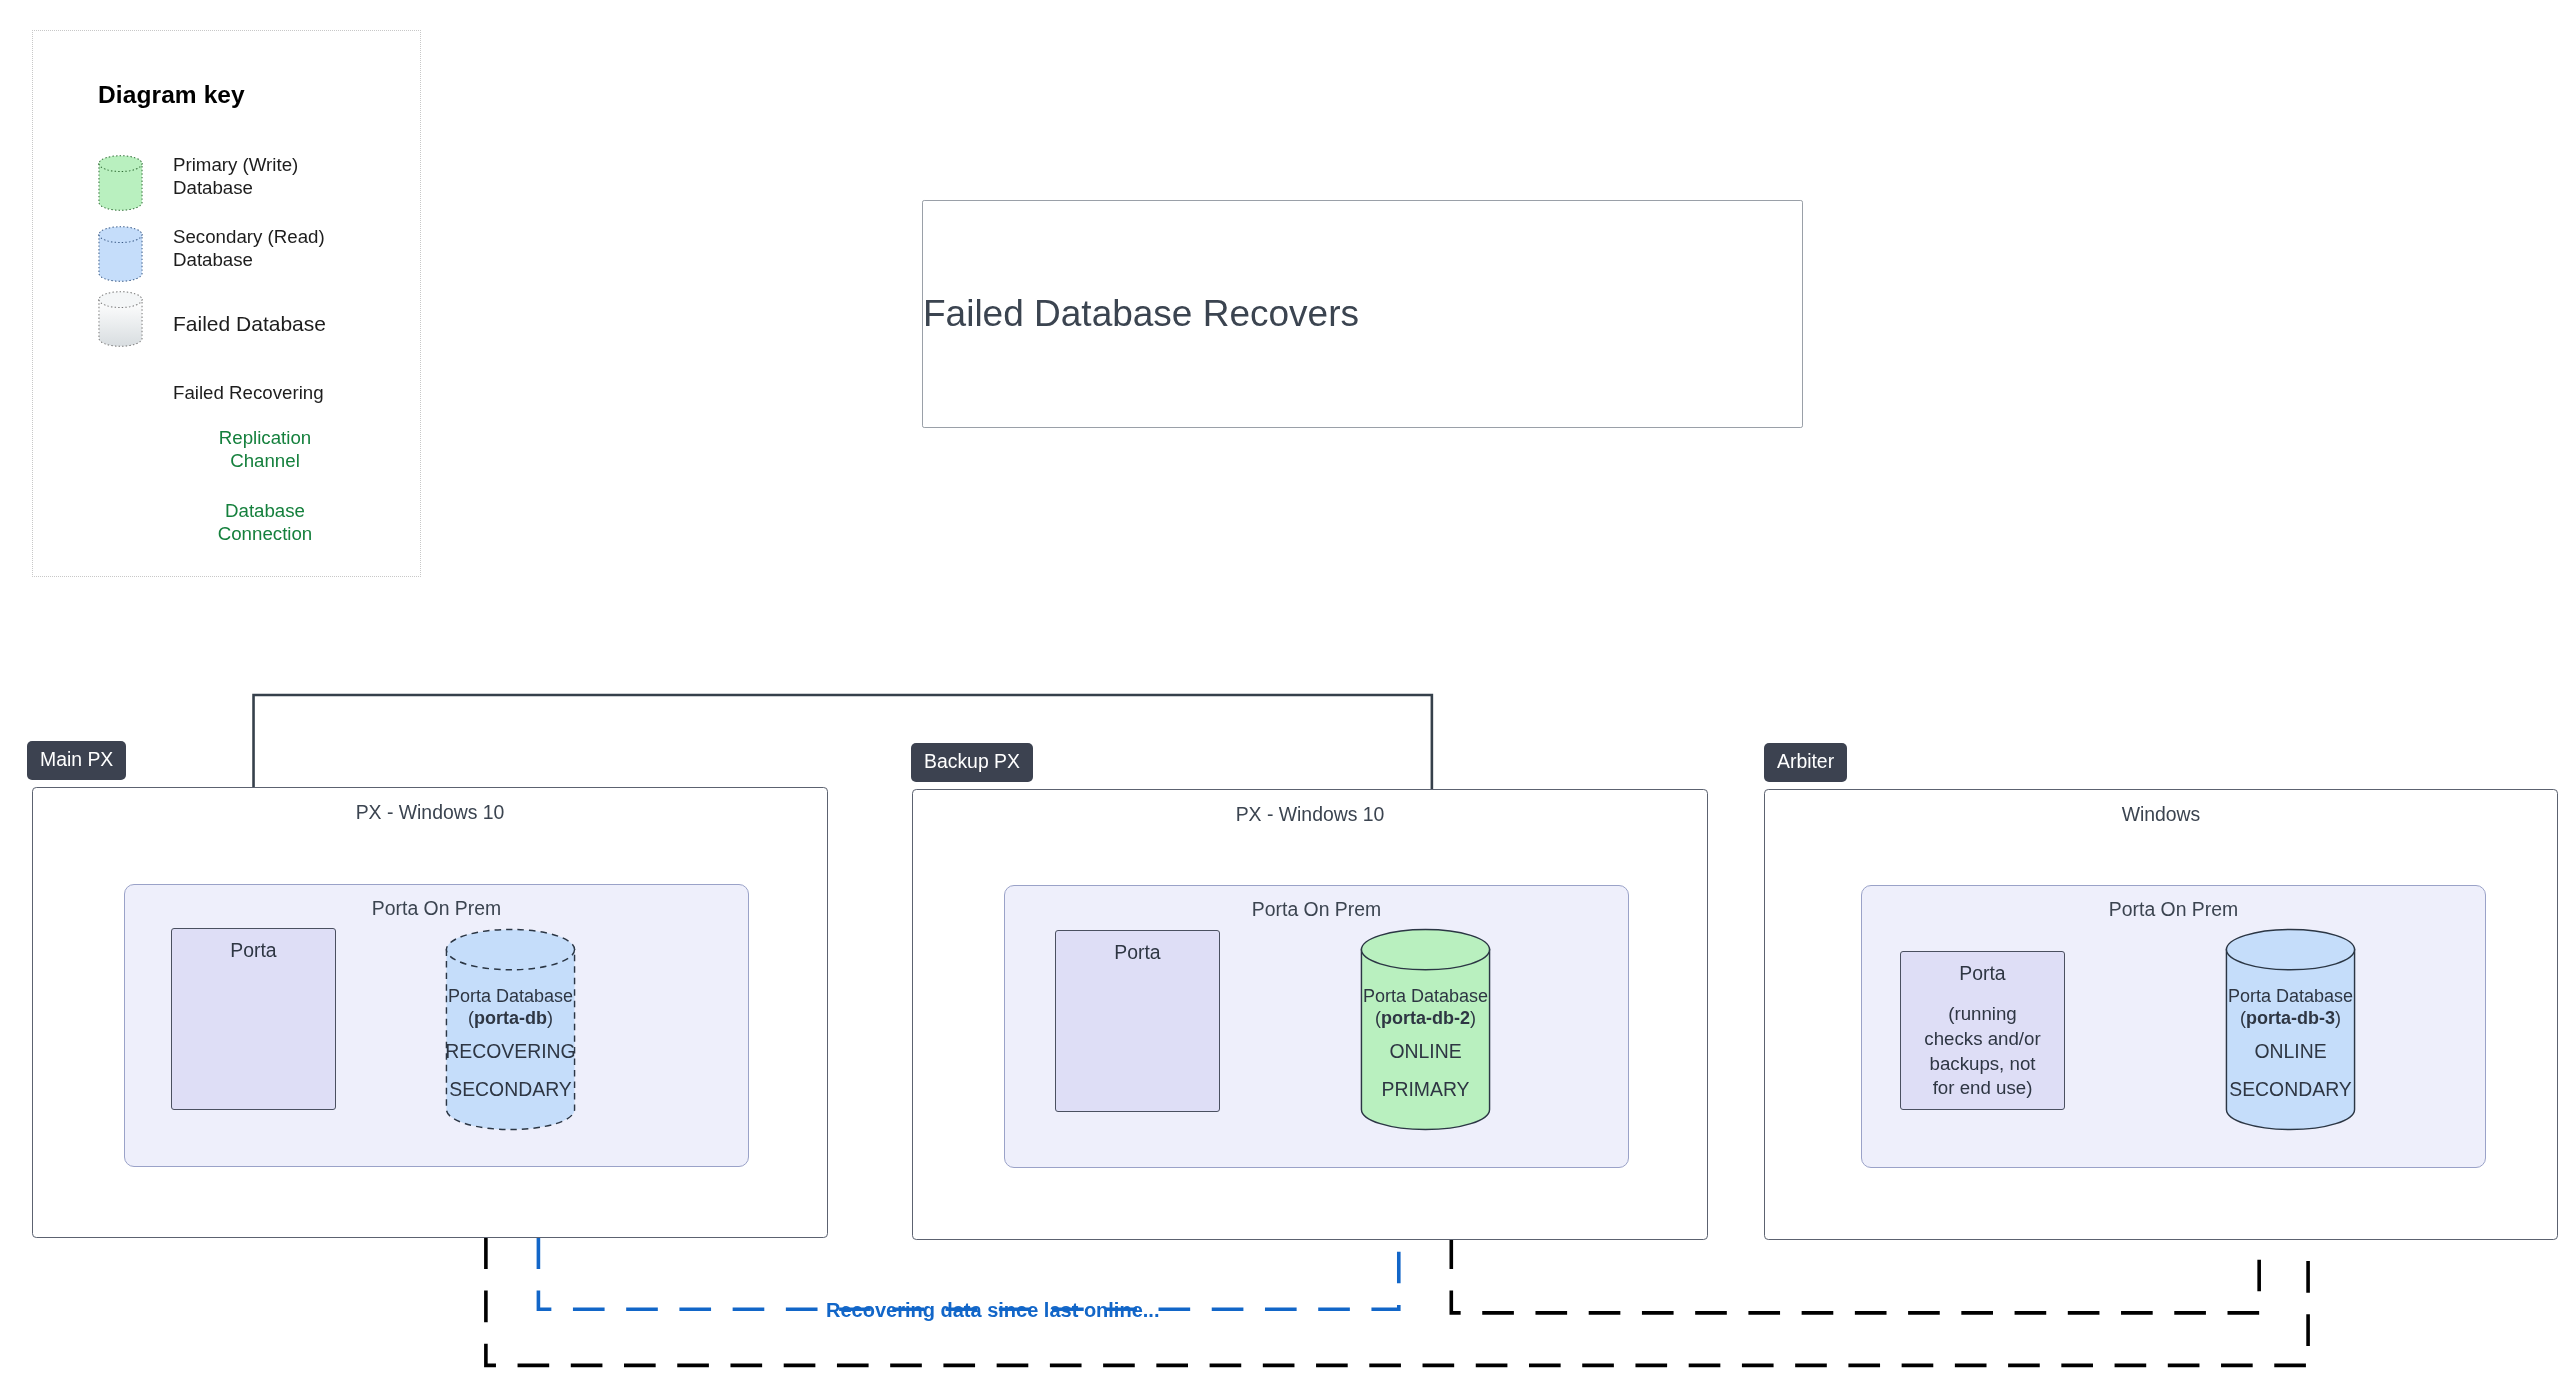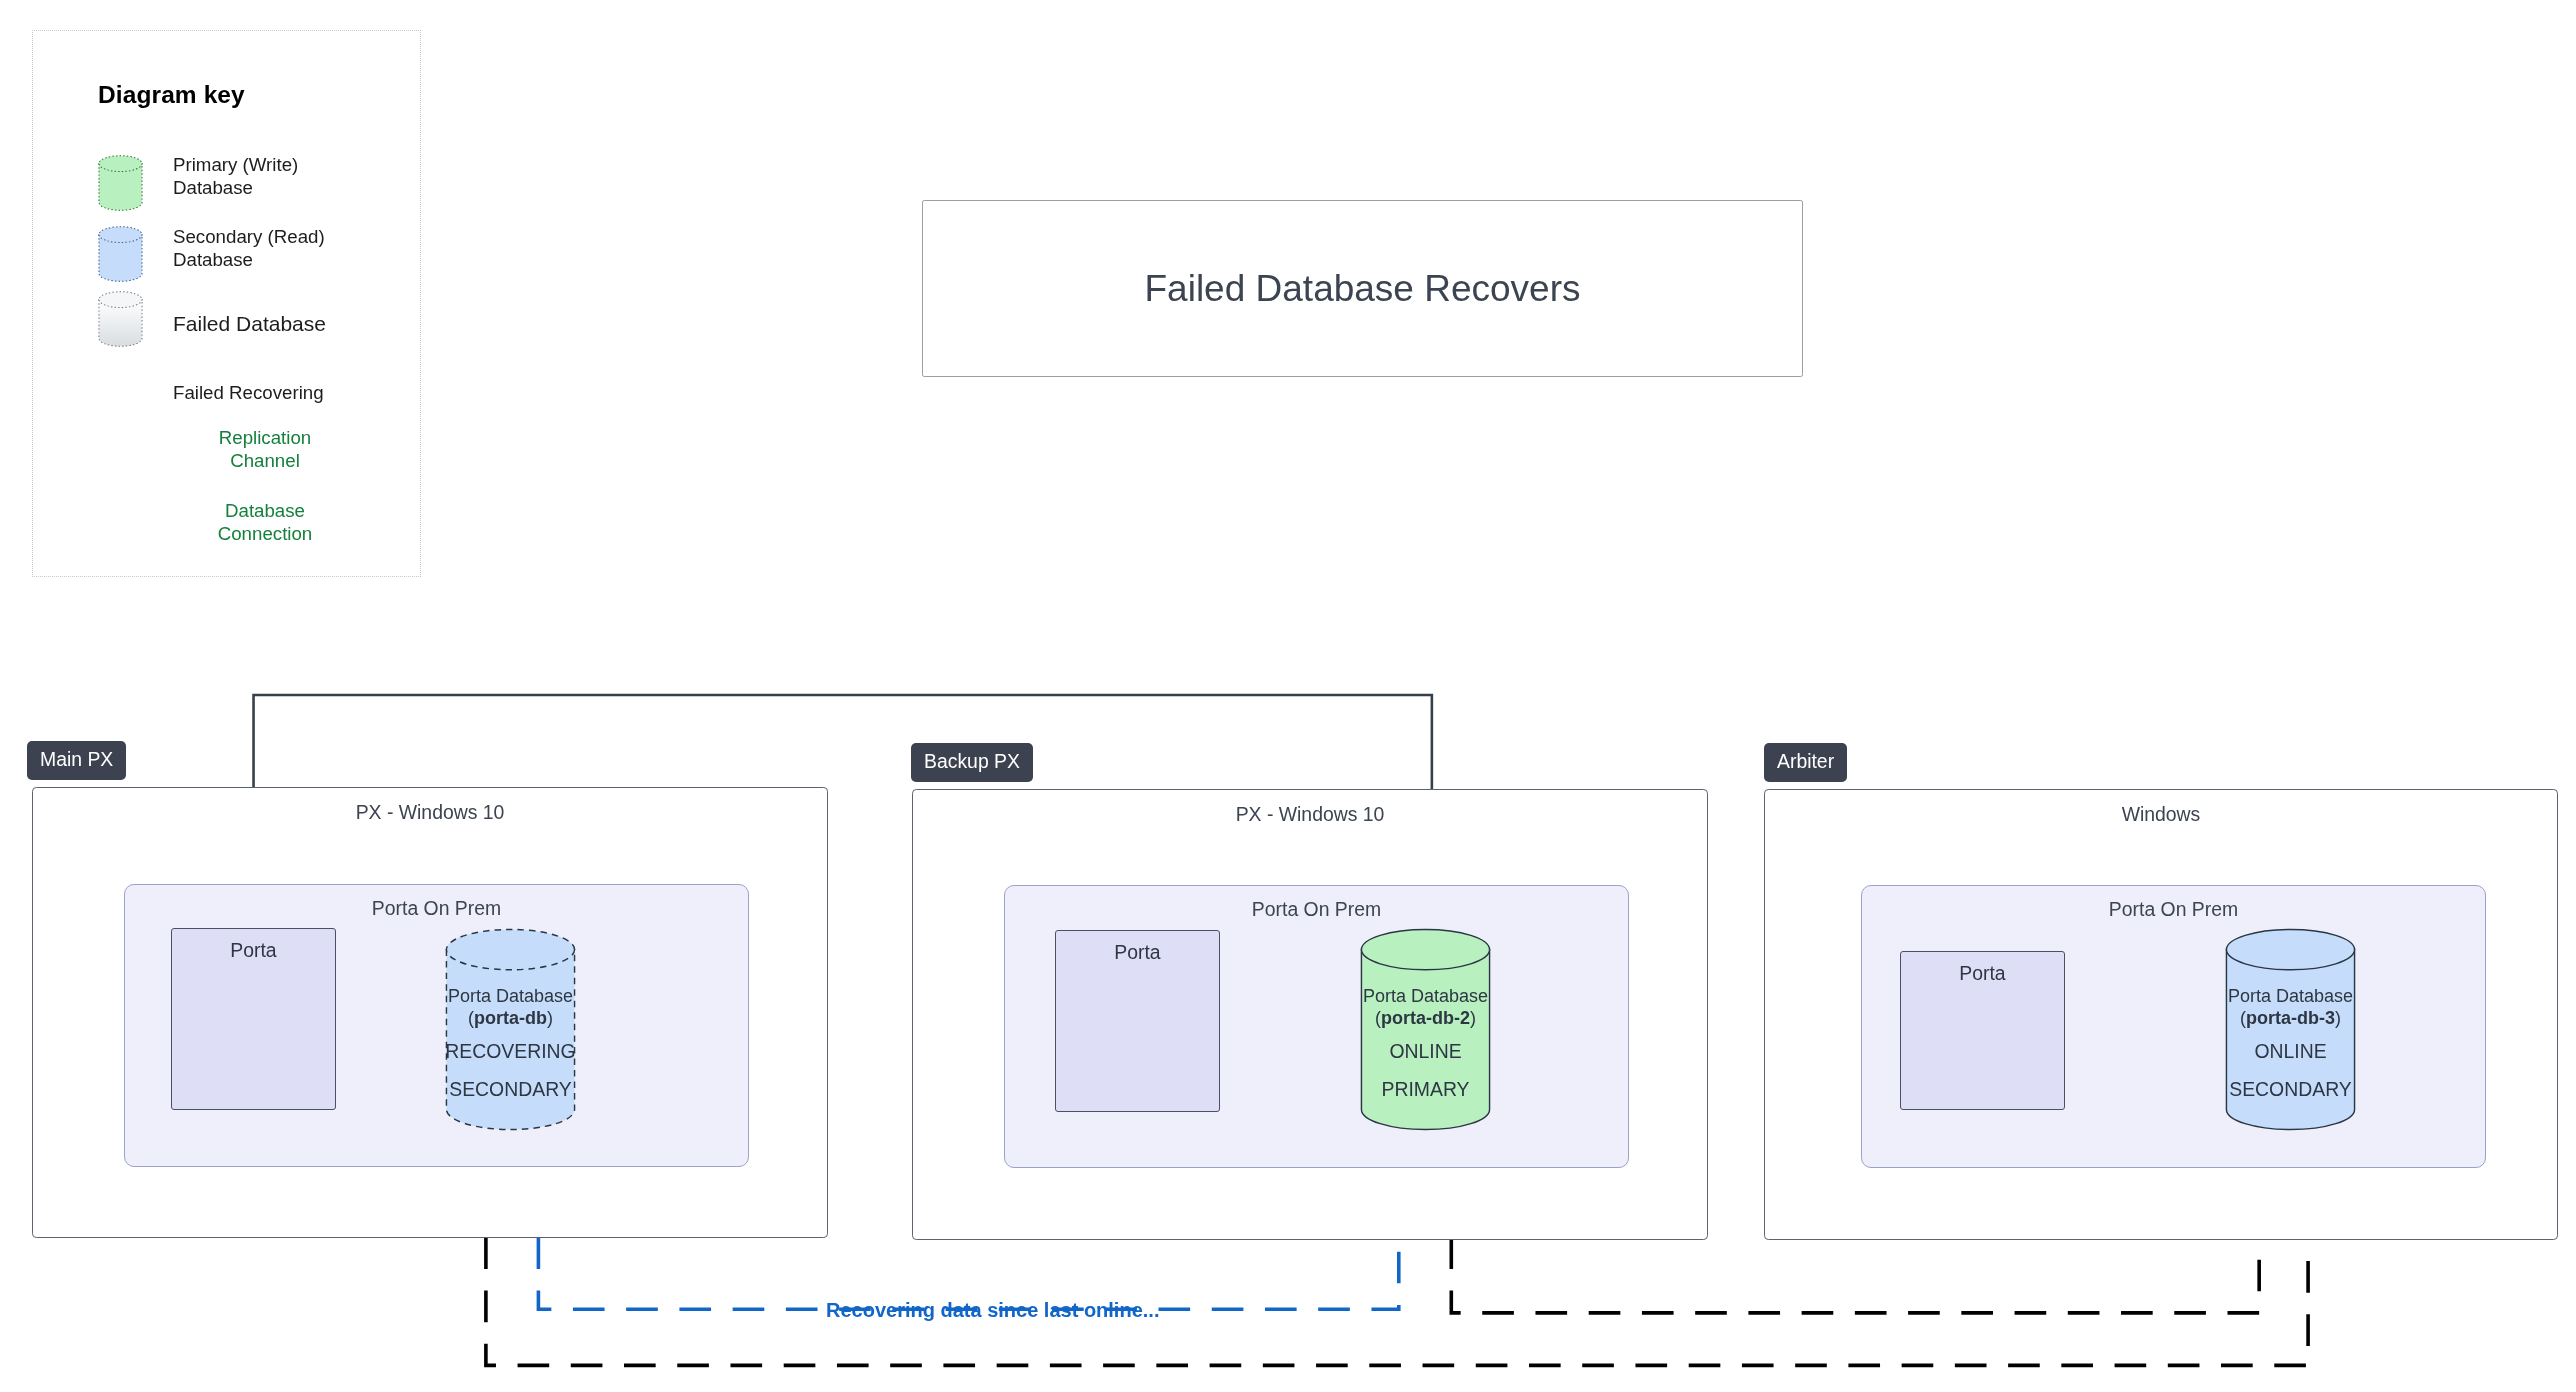--- a/index.html
+++ b/index.html
@@ -19,23 +19,23 @@
   #legend-title{
     left:98px;top:81px;font-size:24.5px;font-weight:bold;color:#000;
     letter-spacing:0.1px;
   }
   .legend-text{position:absolute;font-size:18.7px;color:#1d1d1d;line-height:1.24;}
   .legend-text.grey{color:#15803d;text-align:center;}
   .cyl-swatch{position:absolute;width:45px;height:56px;}
 
   
   #title-card{
-    left:922px;top:200px;width:881px;height:177px;
+    left:922px;top:200px;width:881px;height:228px;
     border:1.4px solid #9aa0a8;background:#ffffff;border-radius:2.2px;
-    display:flex;align-items:center;justify-content:center;
+    display:flex;align-items:center;justify-content:flex-start;
   }
   #title-card-text{font-size:37px;color:#3b4450;}
 
   
   .group-badge{
     position:absolute;background:#3c4250;color:#ffffff;font-weight:normal;
     font-size:19.4px;border-radius:5px;padding:7.2px 13px 8.6px 13px;
     white-space:nowrap;
   }
 
@@ -222,20 +222,21 @@
 <div class="host-box" style="left:1764px;top:789px;width:792px;height:449px;">
   <div class="host-label">Windows</div>
 </div>
 
 <div class="prem-box" style="left:1861px;top:885px;width:623px;height:281px;">
   <div class="prem-label">Porta On Prem</div>
 </div>
 
 <div class="porta-box" style="left:1900px;top:951px;width:163px;height:157px;">
   <div class="pb-title">Porta</div>
+  <div class="pb-sub" id="arbiter-porta-sub">(running<br>checks and/or<br>backups, not<br>for end use)</div>
 </div>
 
 <svg class="db" style="left:2225px;top:928px;width:131px;height:203px;" viewBox="0 0 182 282">
   <path d="M2,30 L2,252 A89,28 0 0 0 180,252 L180,30 Z" fill="#c5ddfa" stroke="#2b3644" stroke-width="2"></path>
   <ellipse cx="91" cy="30" rx="89" ry="28" fill="#c5ddfa" stroke="#2b3644" stroke-width="2"></ellipse>
 </svg>
 <div class="db-text" style="left:2225px;top:986px;width:131px;">
   <span>Porta Database</span><br>
   (<b>porta-db-3</b>)
 </div>

